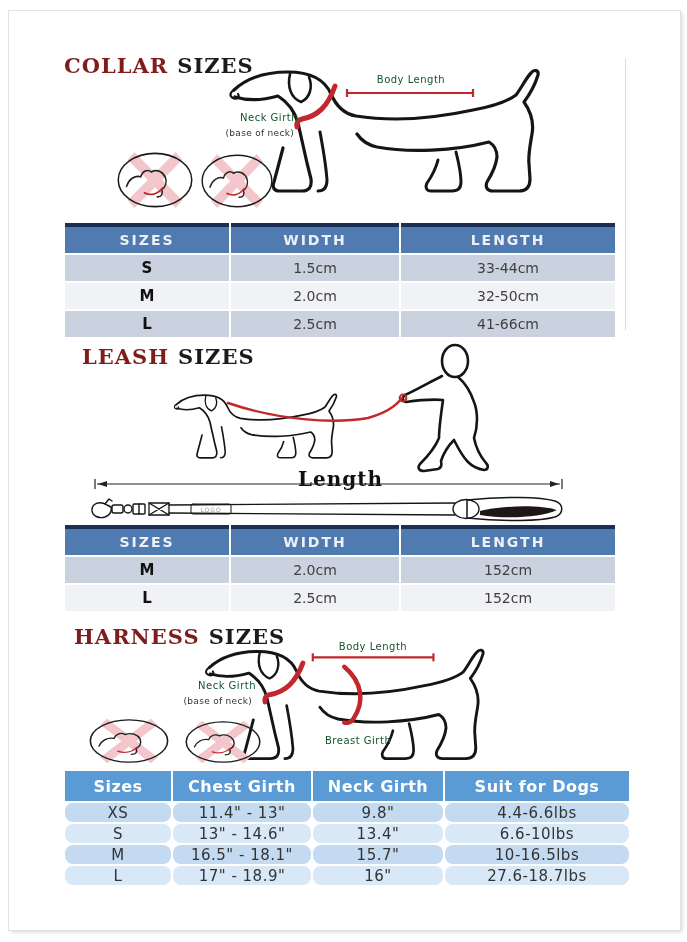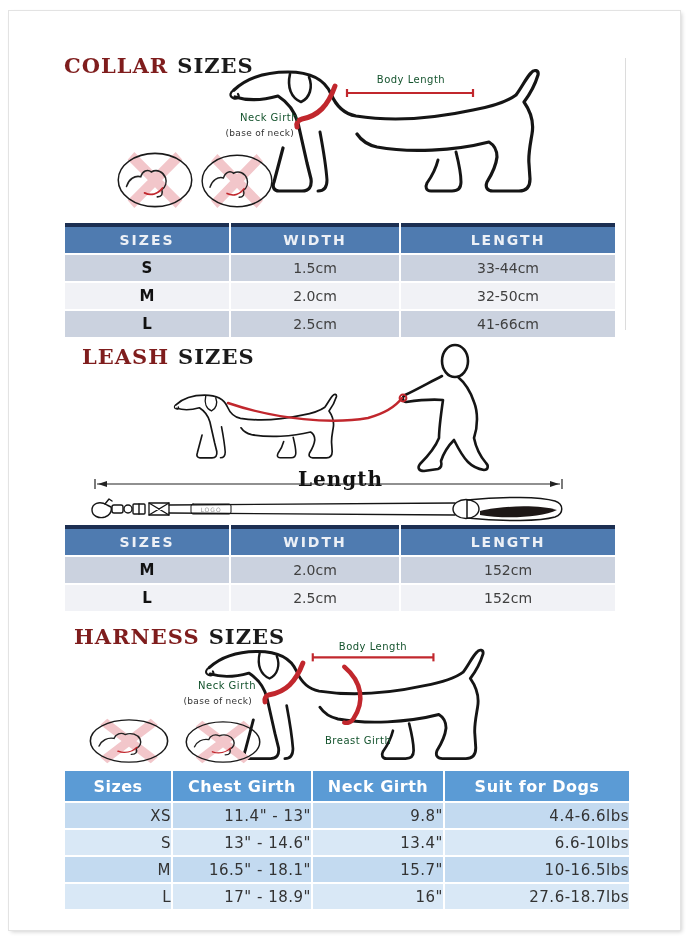--- a/index.html
+++ b/index.html
@@ -23,22 +23,22 @@
   
   .tbl-a th { background:#4f7bb0; border-top:4px solid #1c2f52; color:#ecf0f6;
               font-size:14px; font-weight:bold; letter-spacing:2px; height:30px; }
   .tbl-a td { text-align:center; font-size:14px; color:#404040; height:26px; }
   .tbl-a td.size { font-weight:bold; color:#111; font-size:15px; }
   .tbl-a tr.odd td { background:#cbd2df; }
   .tbl-a tr.even td { background:#f1f2f6; }
   
   .tbl-b th { background:#5b9bd5; color:#fff; font-size:16px; font-weight:bold;
               letter-spacing:.5px; height:30px; }
-  .tbl-b td { text-align:right; font-size:15px; color:#333; height:25px;
-              letter-spacing:.5px; }
+  .tbl-b td { text-align:center; font-size:15px; color:#333; height:19px;
+              letter-spacing:.5px;border-radius:8px; }
   .tbl-b tr.odd td { background:#c3daf0; }
   .tbl-b tr.even td { background:#d9e8f6; }
 
   svg { display:block; overflow:visible; }
   .ink { stroke:#151515; fill:none; stroke-linecap:round; stroke-linejoin:round; }
   .red { stroke:#c1272d; fill:none; stroke-linecap:round; }
 </style>
 </head>
 <body>
 

